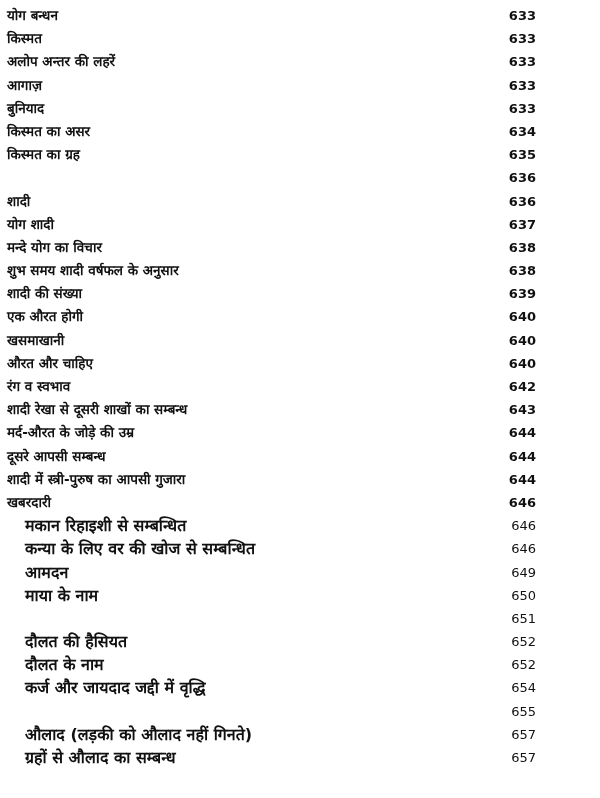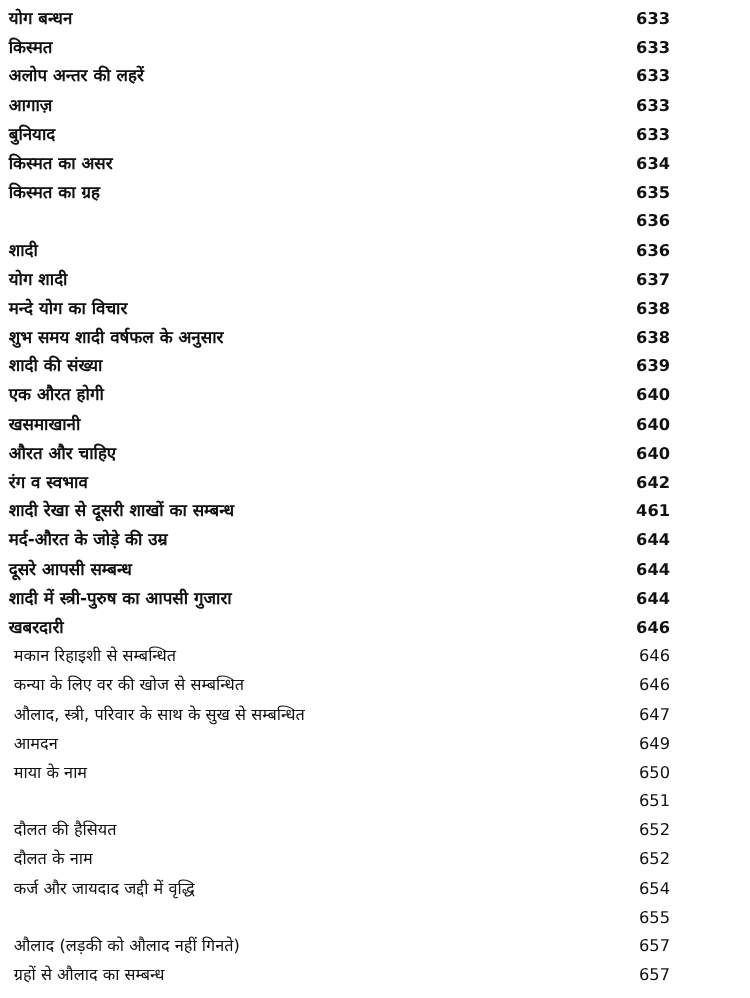--- a/index.html
+++ b/index.html
@@ -2,21 +2,21 @@
 <html><head>
 <meta charset="utf-8">
 <style>
   html, body { margin: 0; padding: 0; background: #ffffff; }
   body { width: 600px; height: 798px; overflow: hidden; position: relative;
          font-family: "DejaVu Sans", "Liberation Sans", sans-serif; color: #111; }
   .toc { position: absolute; left: 0; top: 4px; width: 544px; }
   .row { position: relative; height: 23.2px; line-height: 23.2px; }
   .label { position: absolute; left: 7px; white-space: nowrap; font-size: 13.5px; }
   .row.main .label { font-weight: bold; }
-  .row.sub .label { left: 11px; font-weight: normal; font-size: 13px; }
+  .row.sub .label { left: 25px; font-weight: bold; font-size: 16px; }
   .page { position: absolute; right: 8px; font-family: "DejaVu Sans", sans-serif;
           font-size: 13px; margin-left: 15px; }
   .row.main .page { font-weight: bold; }
   .row.sub .page { font-weight: normal; }
 </style>
 </head>
 <body>
 
 <div class="toc" id="toc">
     <div class="row main">
@@ -81,21 +81,21 @@
     <div class="row main">
       <span class="label">औरत और चाहिए</span>
       <span class="page">640</span>
     </div>
     <div class="row main">
       <span class="label">रंग व स्वभाव</span>
       <span class="page">642</span>
     </div>
     <div class="row main">
       <span class="label">शादी रेखा से दूसरी शाखों का सम्बन्ध</span>
-      <span class="page">461</span>
+      <span class="page">643</span>
     </div>
     <div class="row main">
       <span class="label">मर्द-औरत के जोड़े की उम्र</span>
       <span class="page">644</span>
     </div>
     <div class="row main">
       <span class="label">दूसरे आपसी सम्बन्ध</span>
       <span class="page">644</span>
     </div>
     <div class="row main">
@@ -106,24 +106,20 @@
       <span class="label">खबरदारी</span>
       <span class="page">646</span>
     </div>
     <div class="row sub">
       <span class="label">मकान रिहाइशी से सम्बन्धित</span>
       <span class="page">646</span>
     </div>
     <div class="row sub">
       <span class="label">कन्या के लिए वर की खोज से सम्बन्धित</span>
       <span class="page">646</span>
-    </div>
-    <div class="row sub">
-      <span class="label">औलाद, स्त्री, परिवार के साथ के सुख से सम्बन्धित</span>
-      <span class="page">647</span>
     </div>
     <div class="row sub">
       <span class="label">आमदन</span>
       <span class="page">649</span>
     </div>
     <div class="row sub">
       <span class="label">माया के नाम</span>
       <span class="page">650</span>
     </div>
     <div class="row sub">

